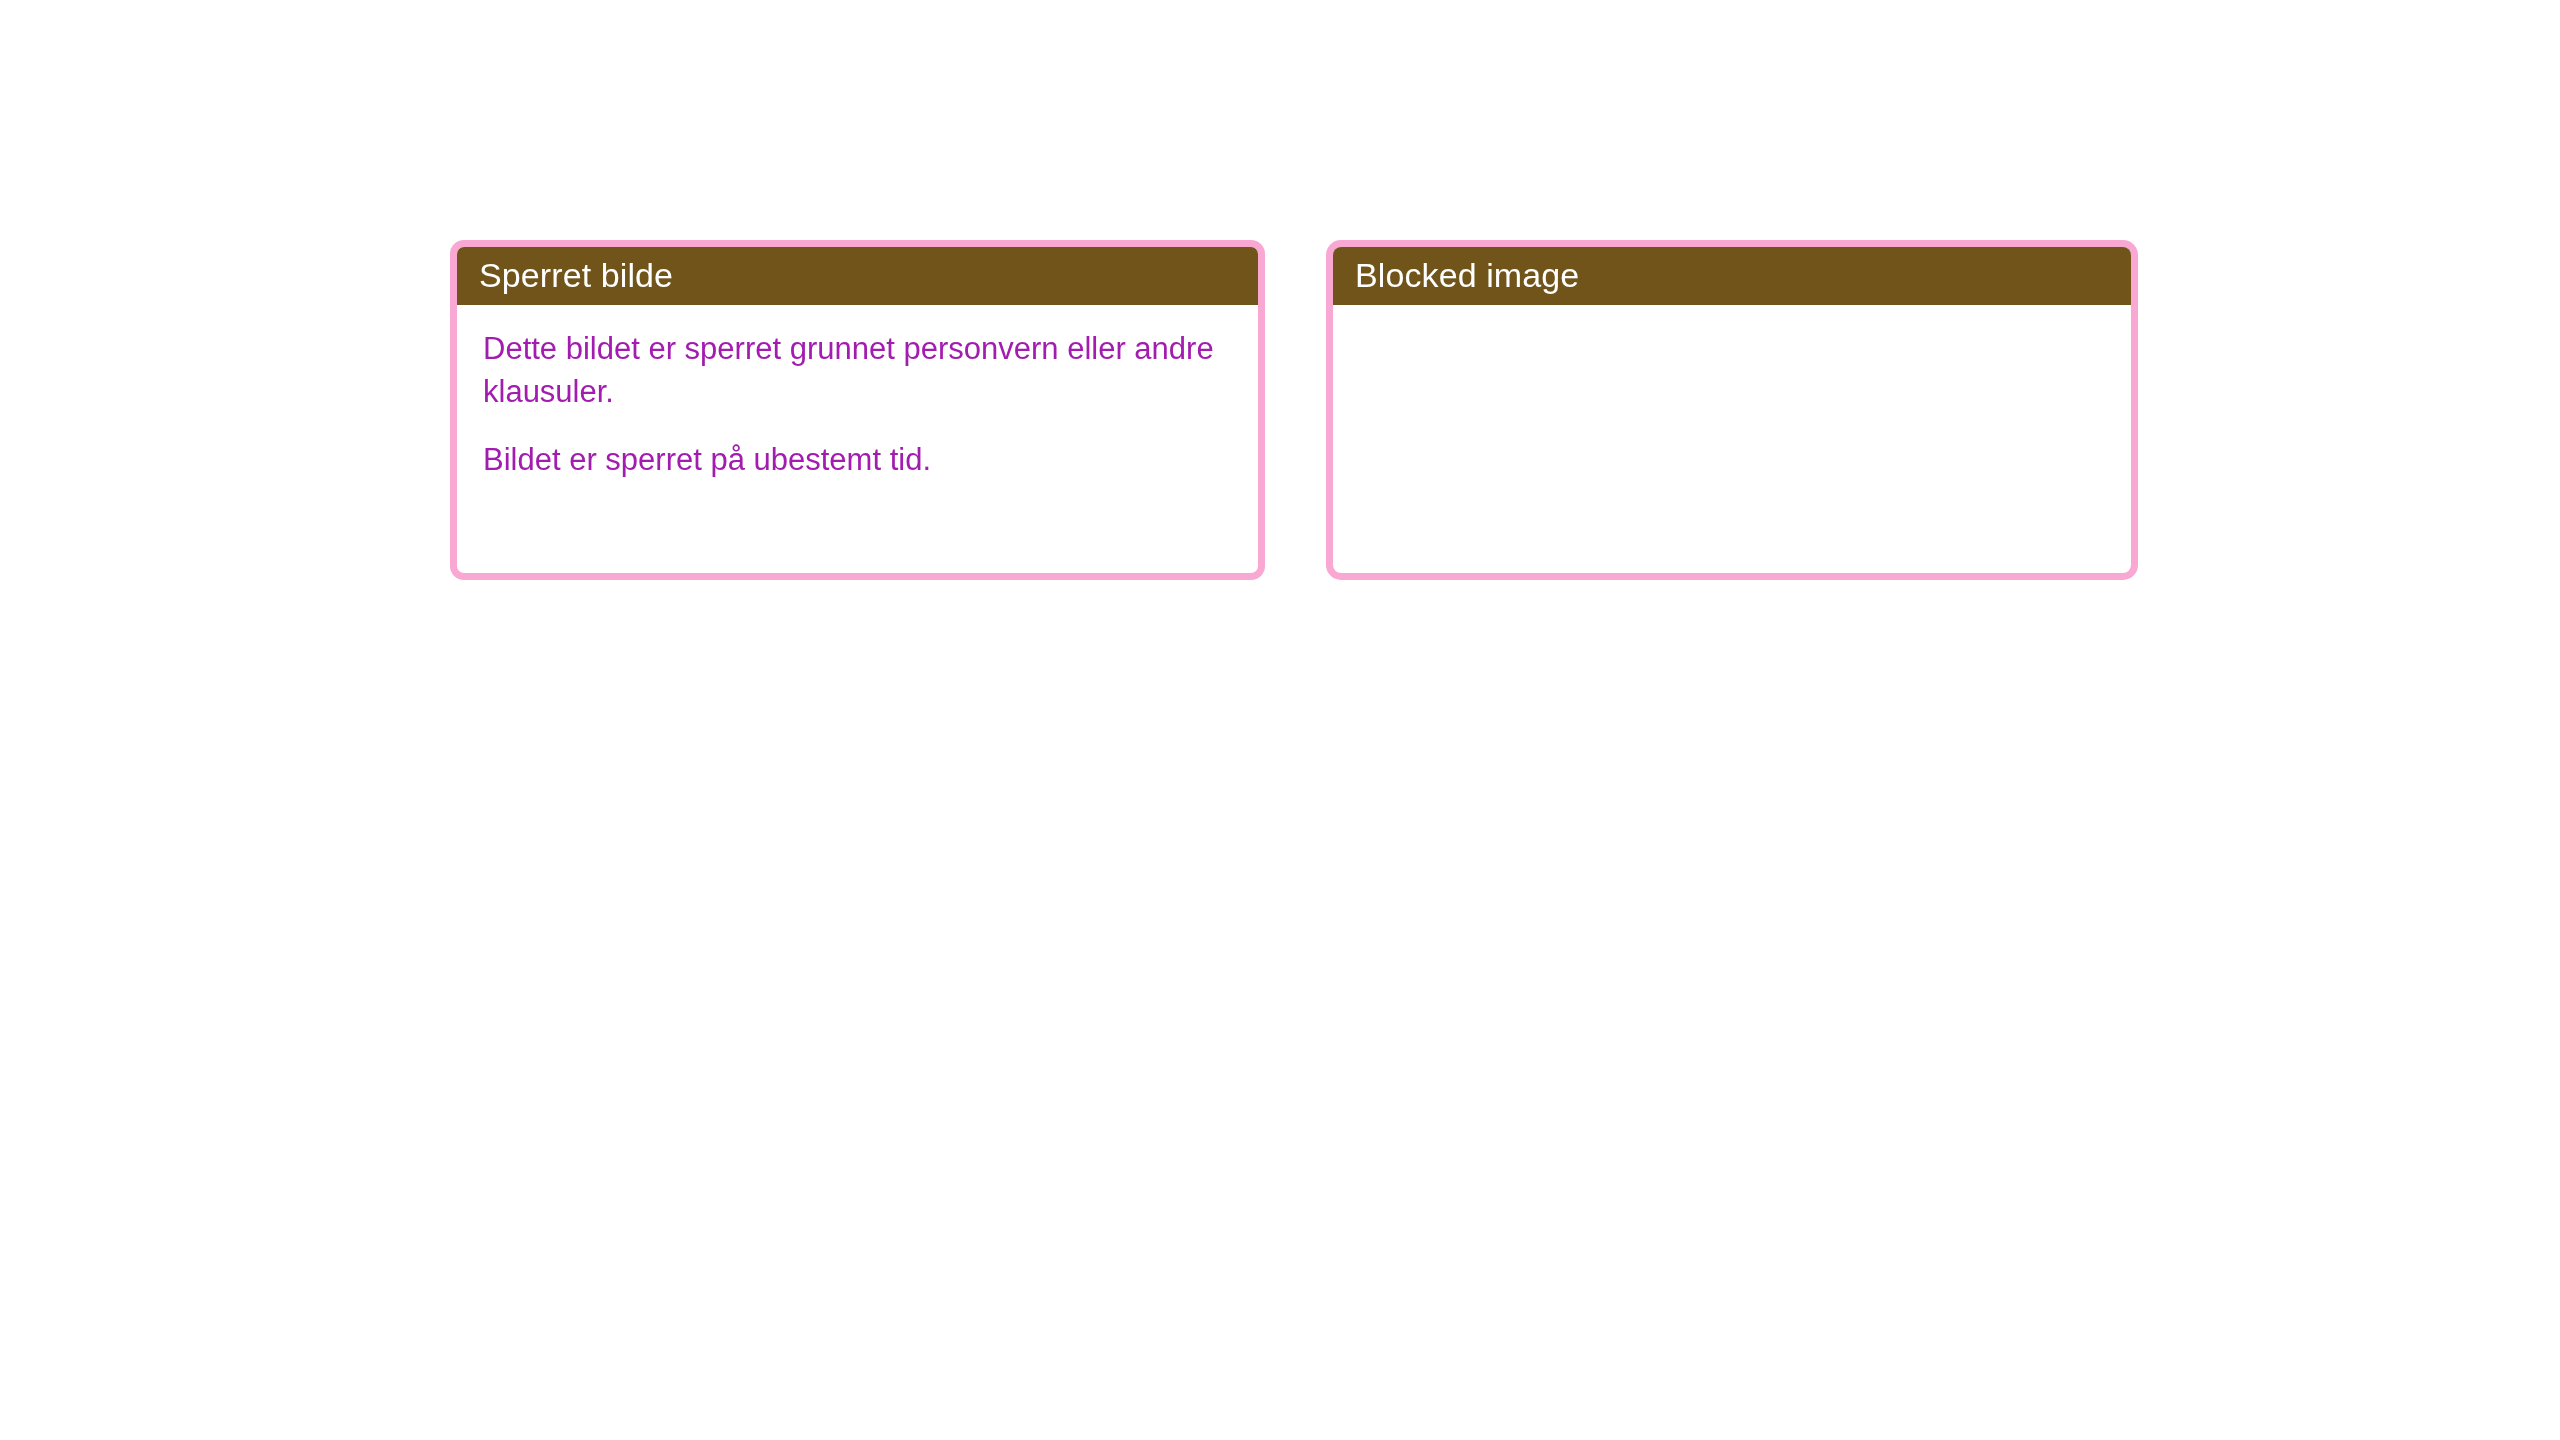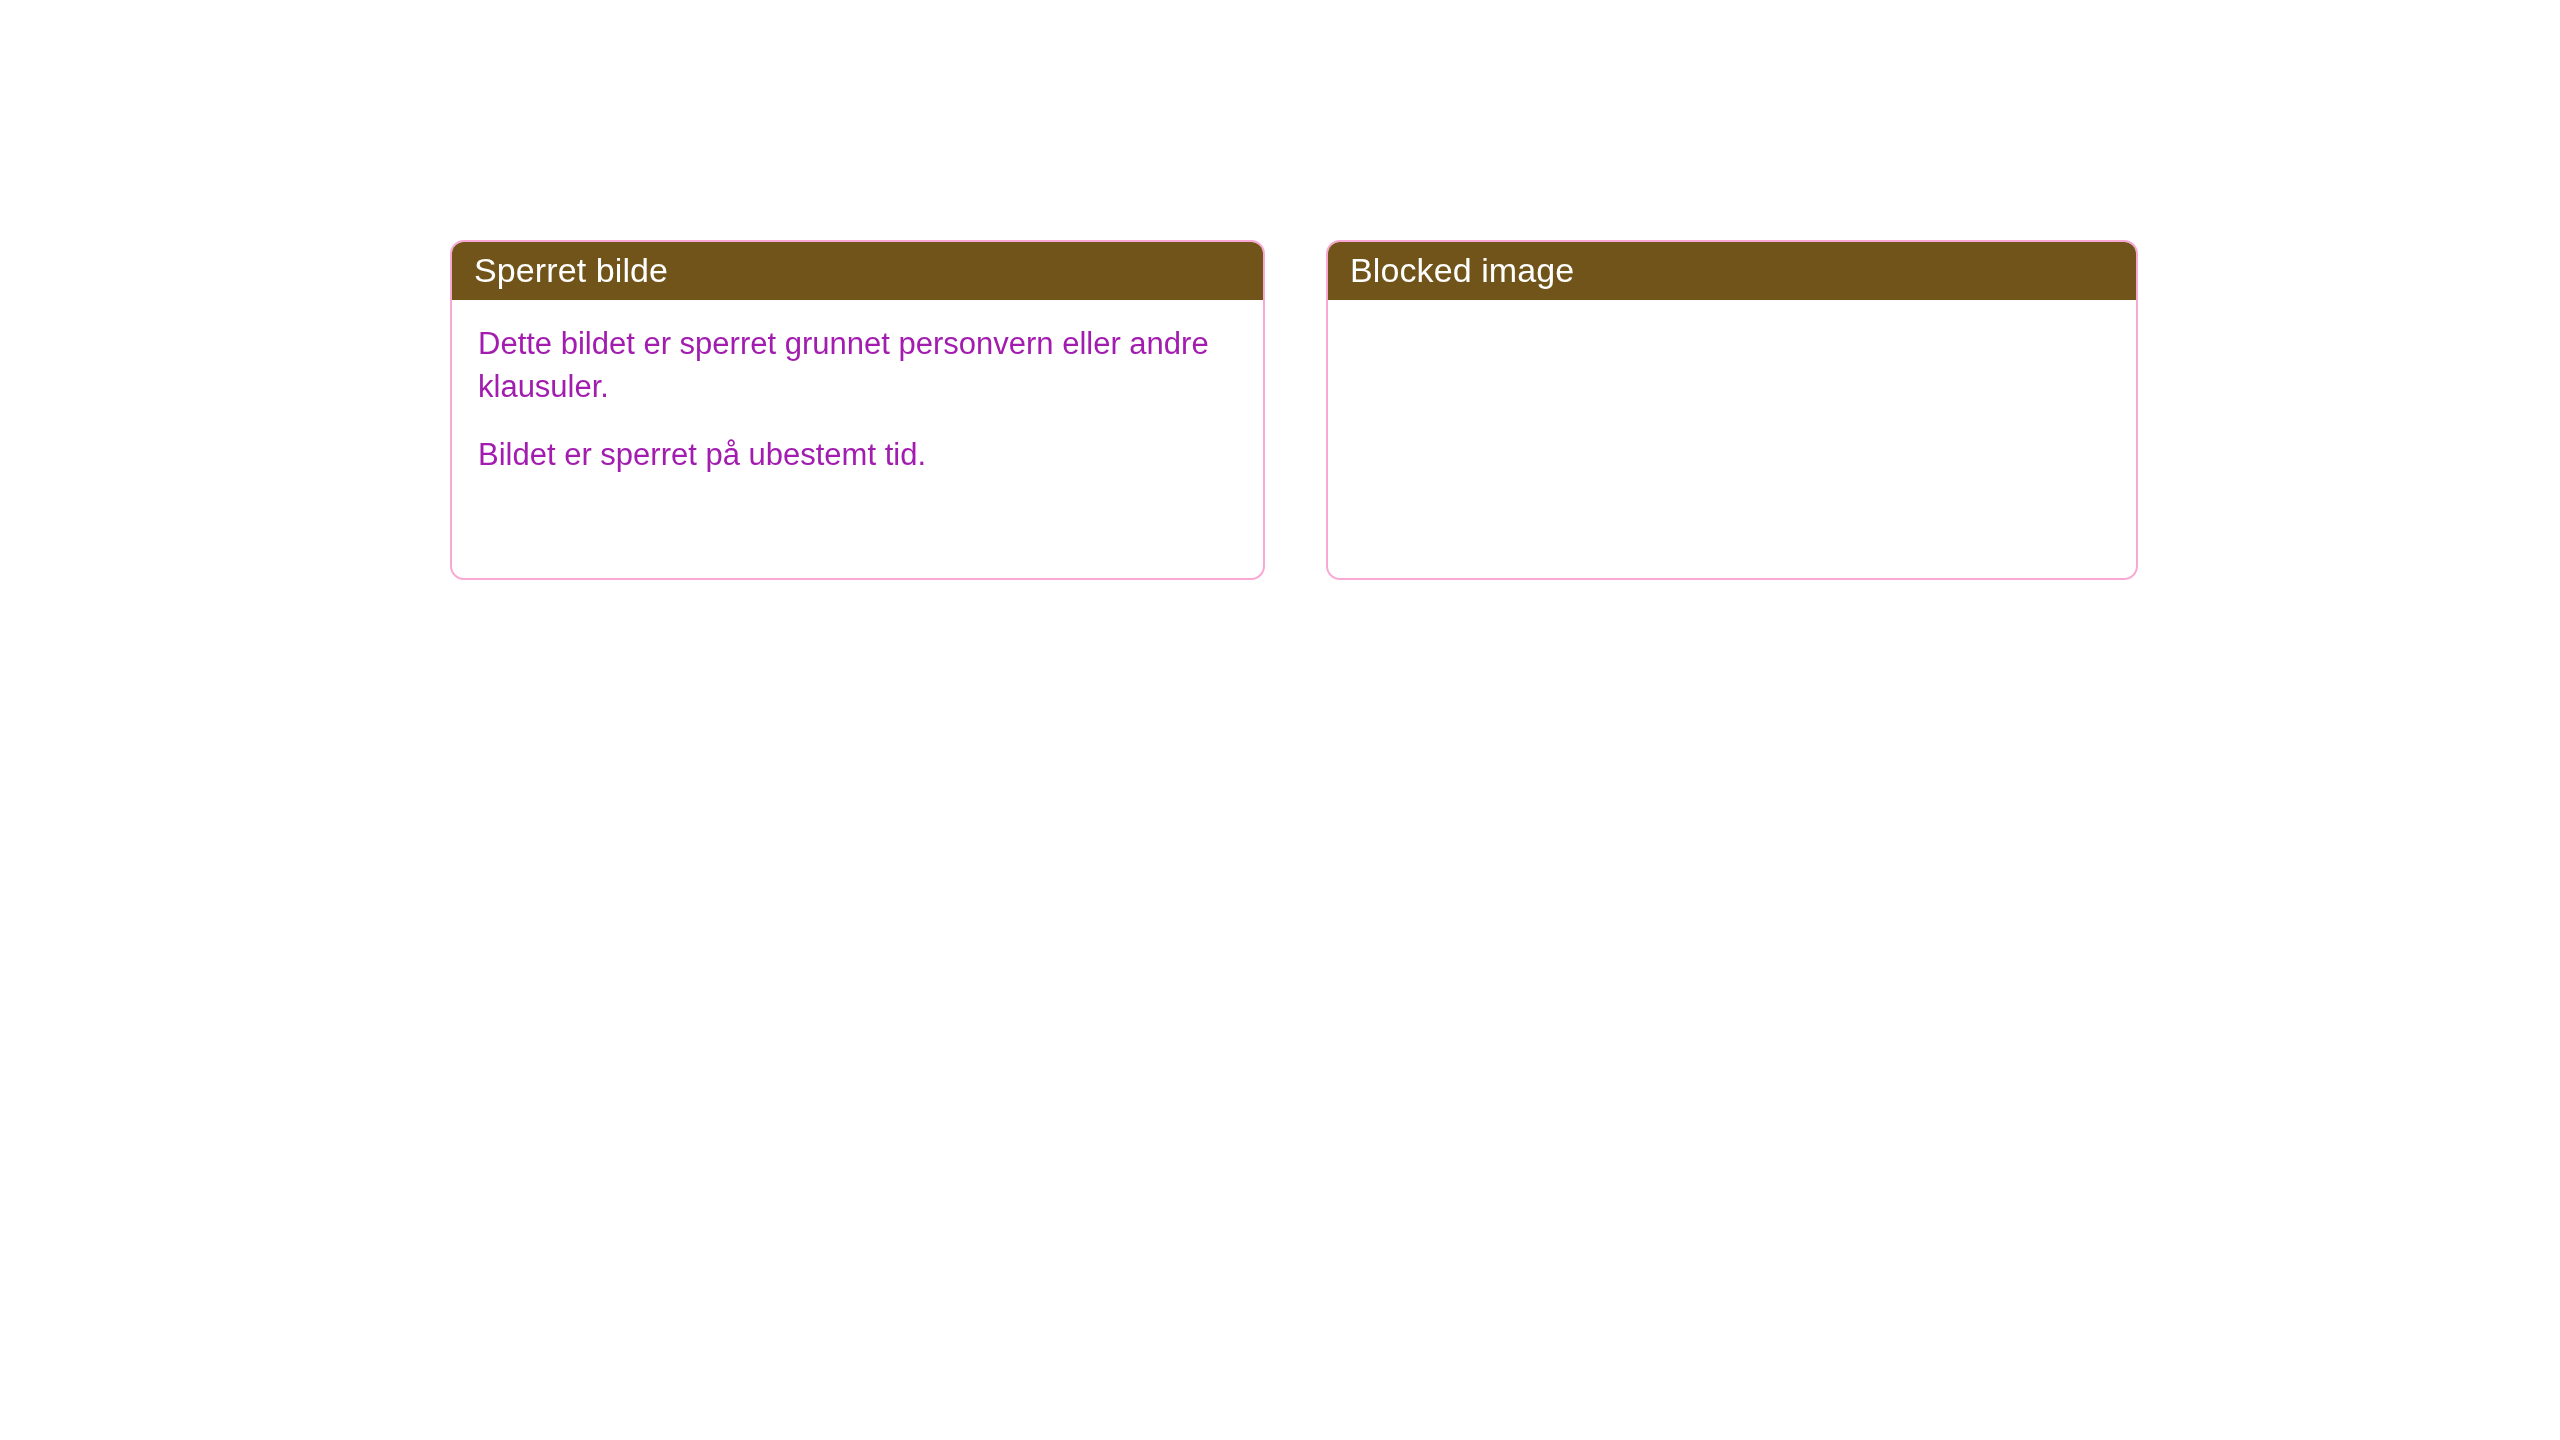--- a/index.html
+++ b/index.html
@@ -20,37 +20,38 @@
     left: 0;
     top: 0;
     width: 2560px;
     height: 1440px;
   }
 
   .notice-card {
     position: absolute;
     box-sizing: border-box;
     background: #ffffff;
-    border: 2px solid #f9a8d4;
+    border: 7px solid #f9a8d4;
     border-radius: 14px;
     overflow: hidden;
   }
 
   .notice-card.card-no {
     left: 450px;
     top: 240px;
     width: 815px;
     height: 340px;
   }
 
   .notice-card.card-en {
     left: 1326px;
     top: 240px;
     width: 812px;
     height: 340px;
+    border-radius: 15px;
   }
 
   .card-header {
     box-sizing: border-box;
     height: 60px;
     background: #70541a;
     display: flex;
     align-items: center;
     padding: 0 0 0 24px;
     margin: -2px -2px 0 -2px;

